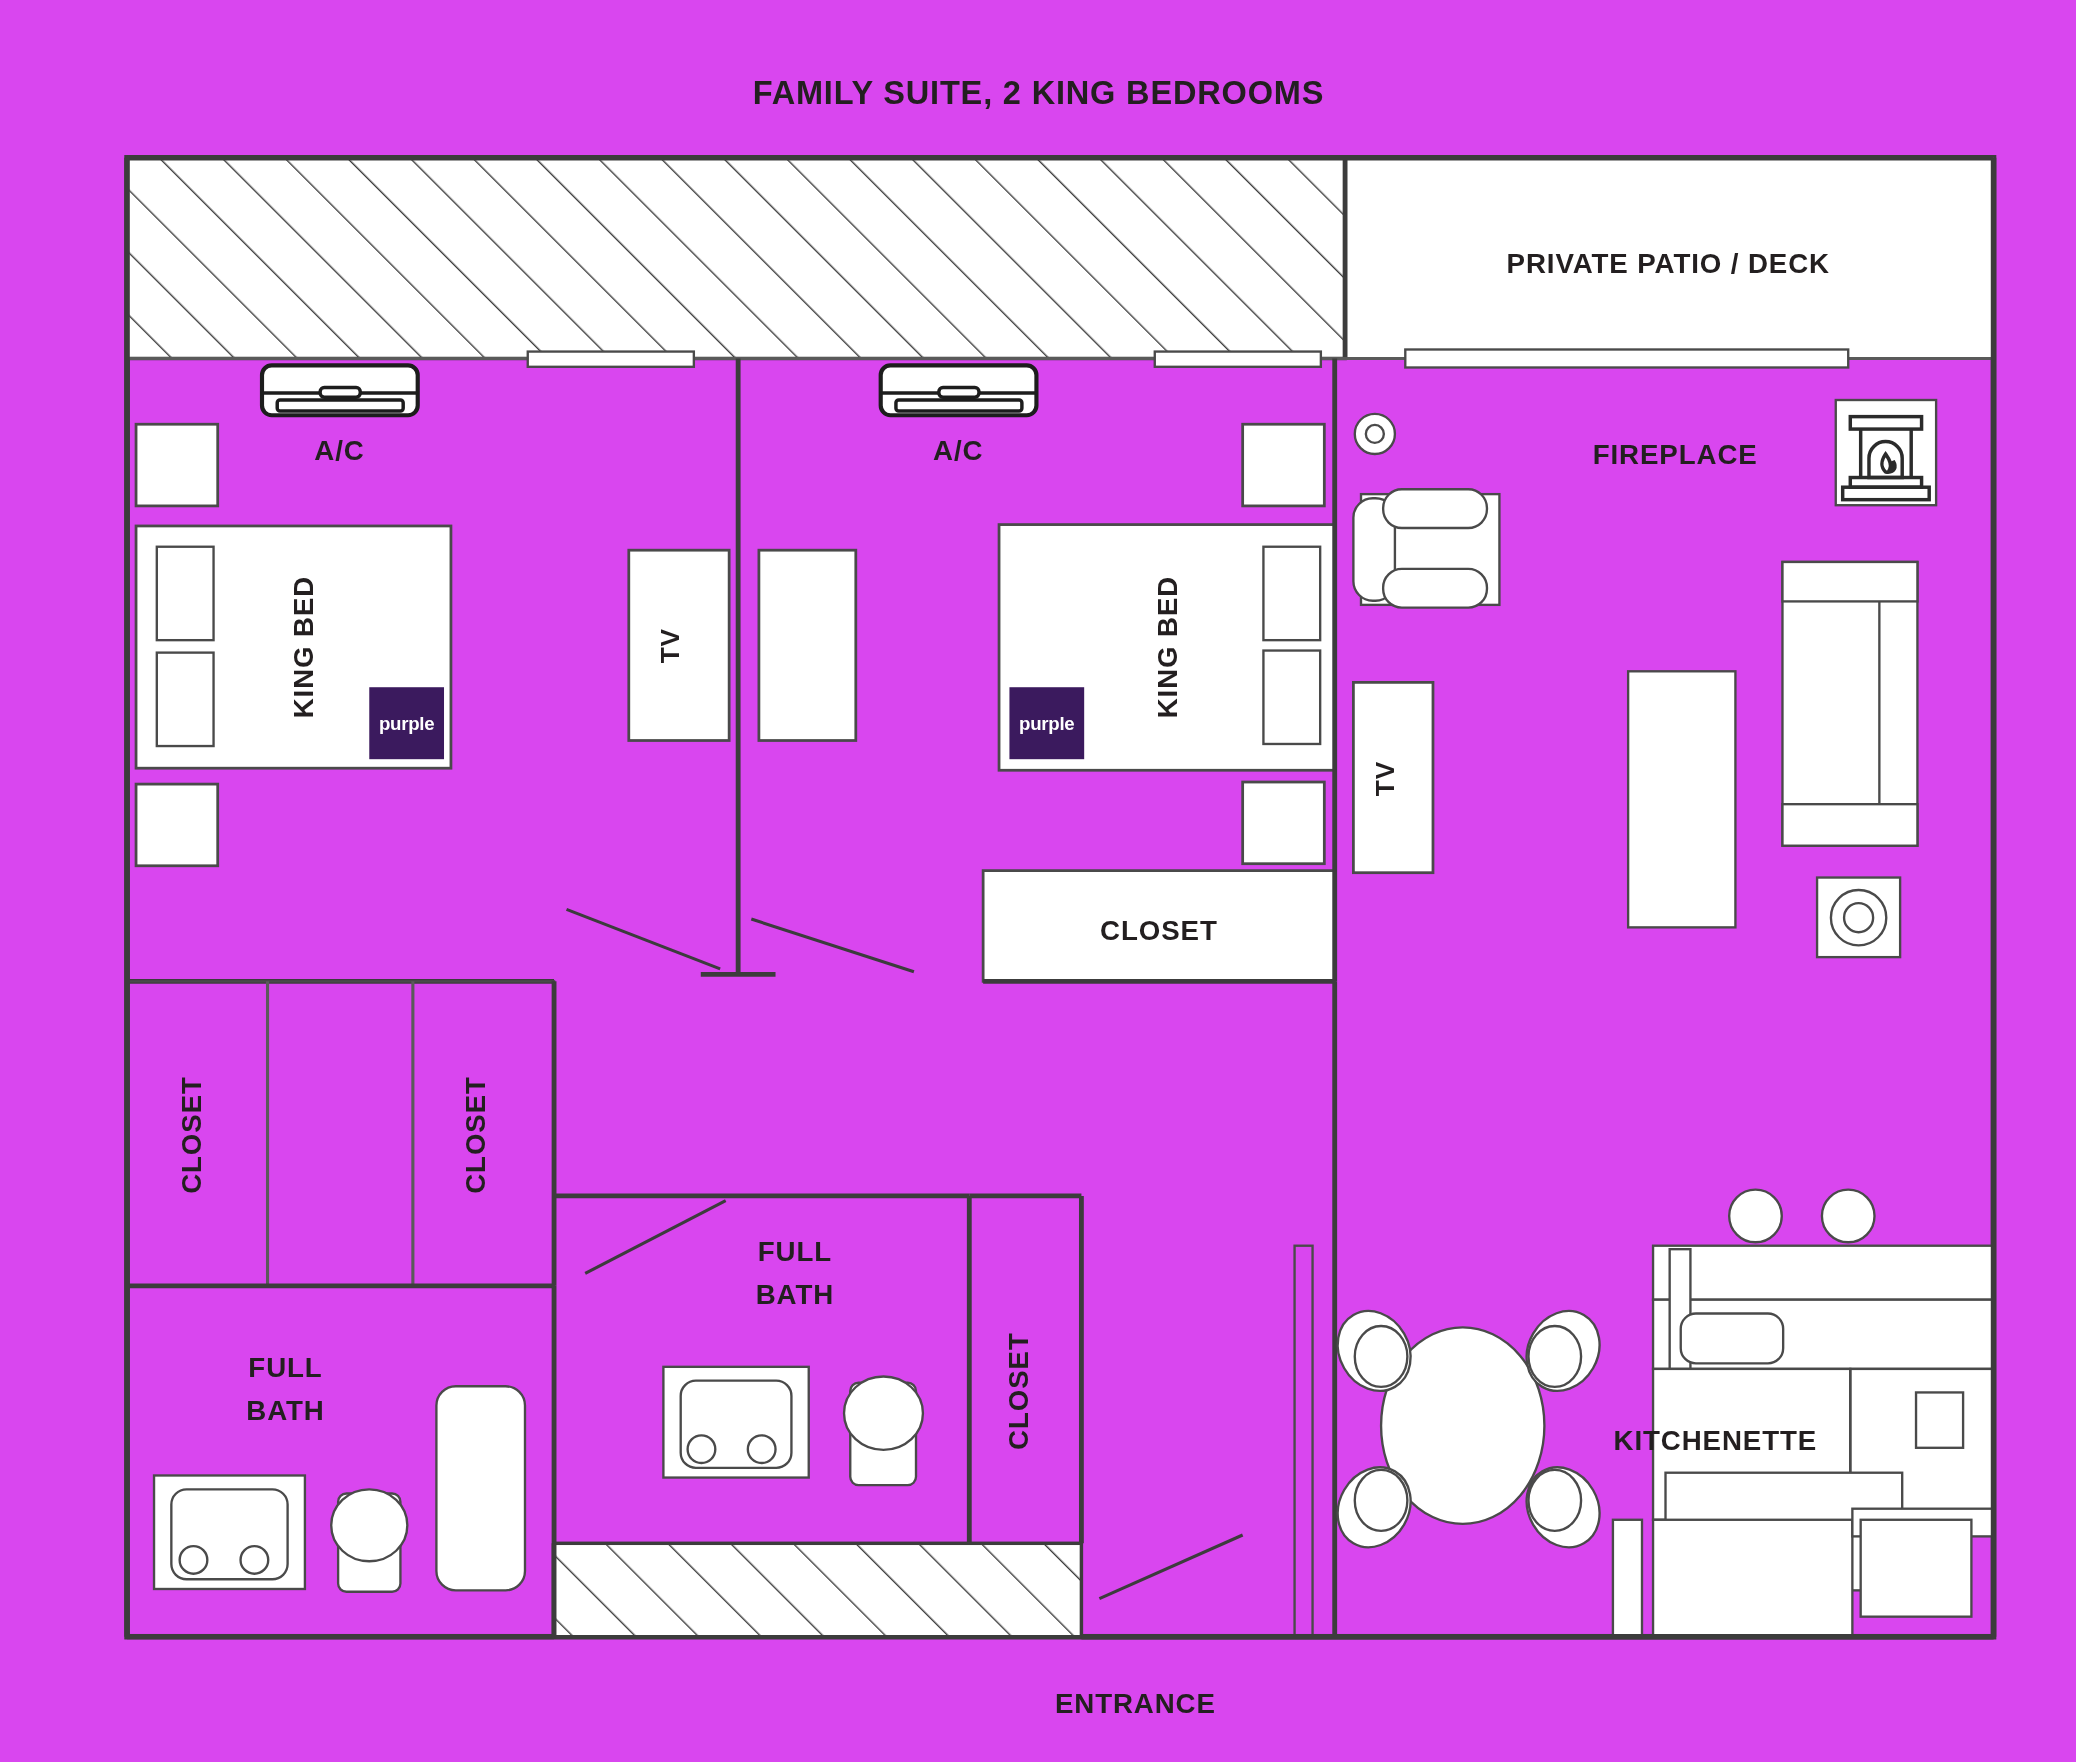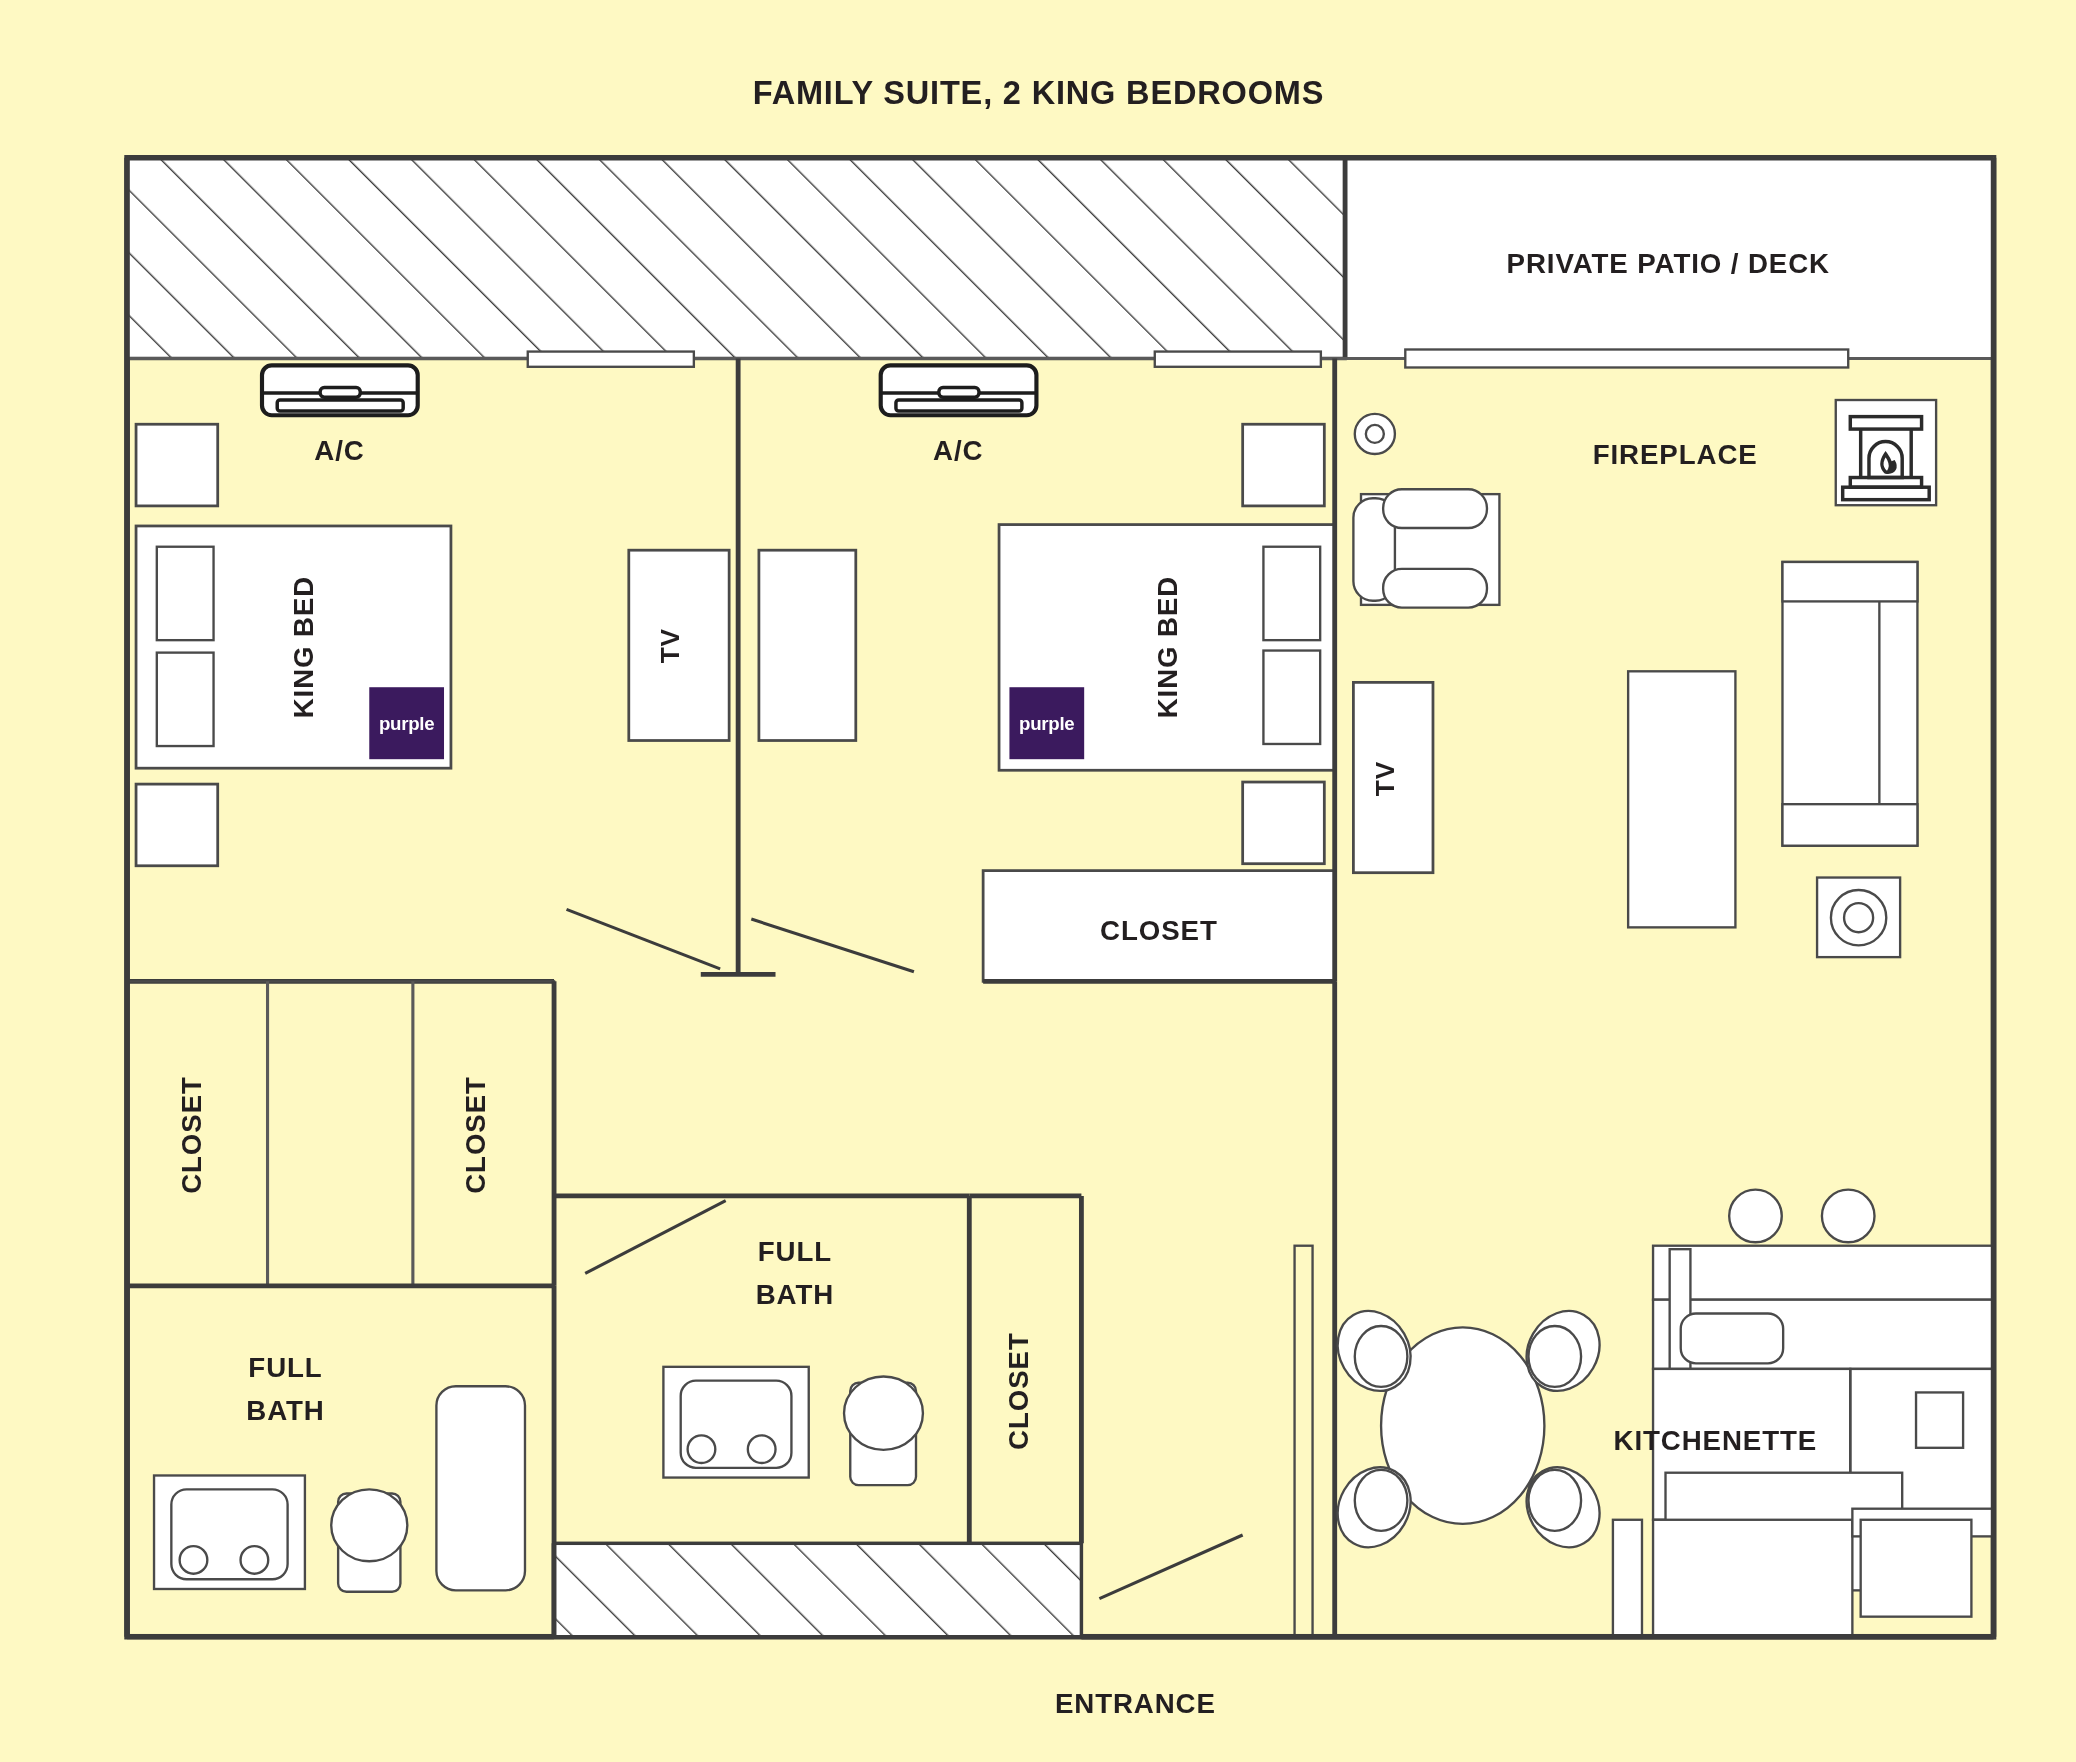--- a/index.html
+++ b/index.html
@@ -11,21 +11,21 @@
   body {
     width: 2077px;
     height: 1762px;
     font-family: "Liberation Sans", sans-serif;
     overflow: hidden;
   }
   #plan-root {
     position: relative;
     width: 2077px;
     height: 1762px;
-    background: #fef9c3;
+    background: #d946ef;
   }
   #floorplan-svg {
     position: absolute;
     left: 0;
     top: 0;
     width: 2077px;
     height: 1762px;
     display: block;
   }
   .lbl {

